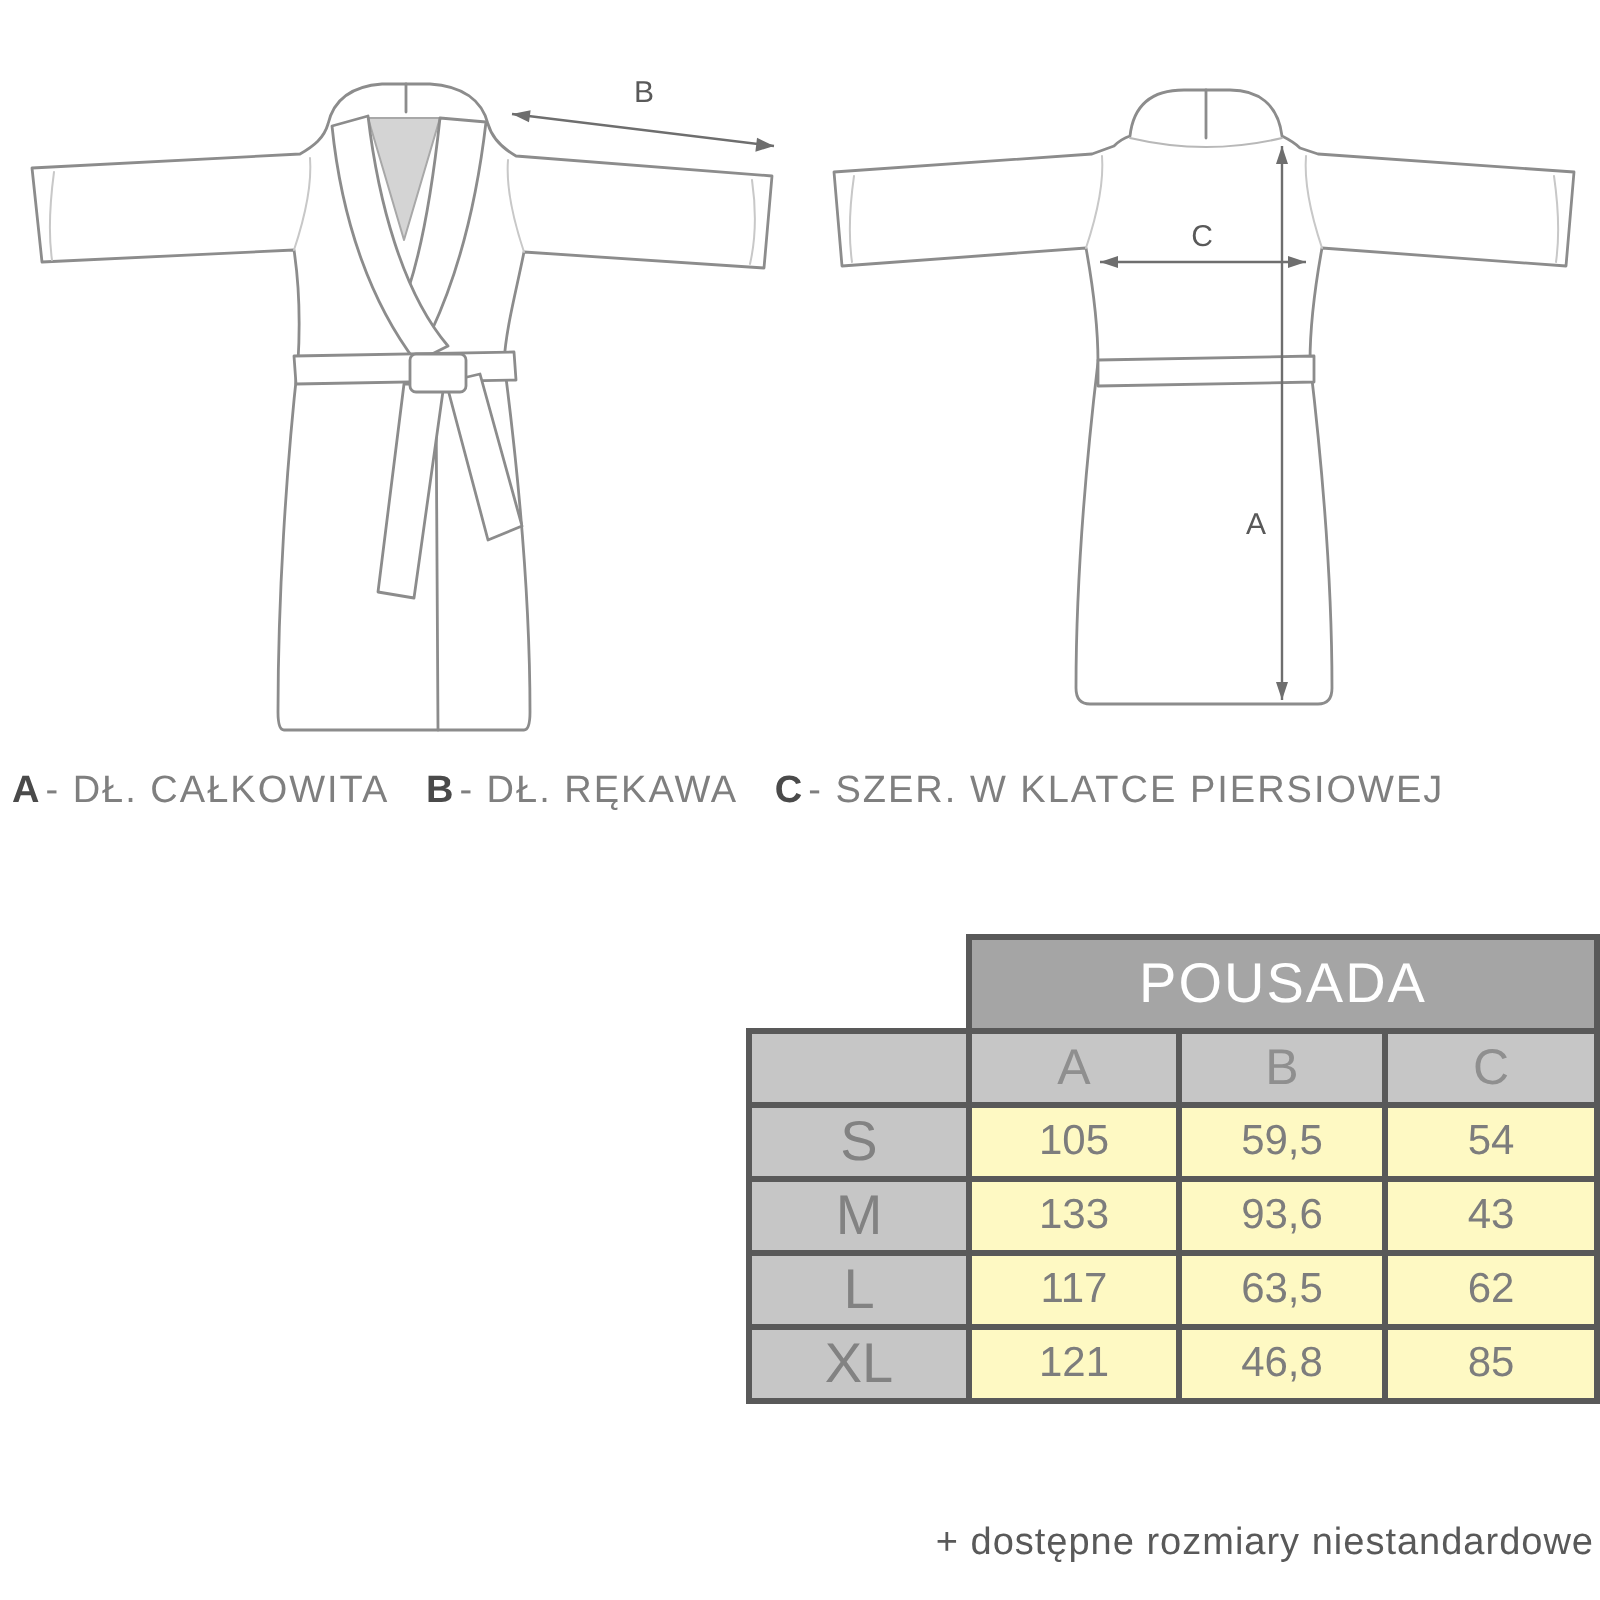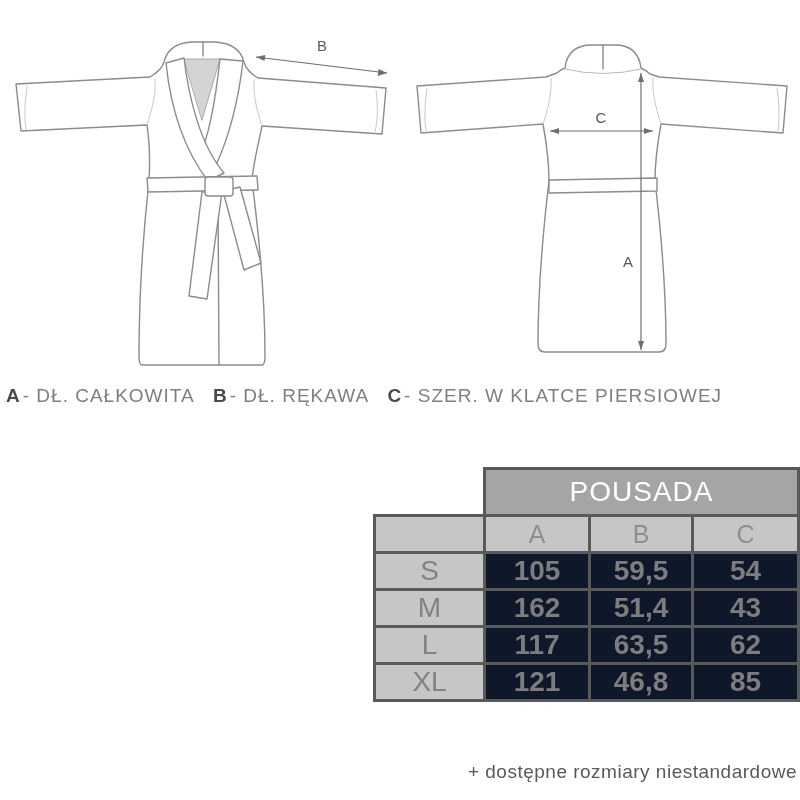--- a/index.html
+++ b/index.html
@@ -17,21 +17,21 @@
   #size-table{position:absolute;left:373px;top:467px;border-collapse:collapse;
               table-layout:fixed;width:424px;}
   #size-table td{border:3px solid #595959;text-align:center;vertical-align:middle;
                  padding:0;overflow:hidden;}
   #size-table td.ghost{border:none;background:#ffffff;}
   #size-table tr.brand-row td{height:44px;}
   #size-table tr{height:37px;}
   td.brand{background:#a5a5a5;color:#ffffff;font-size:28px;letter-spacing:1px;}
   td.lab{background:#c6c6c6;color:#828282;font-size:28px;}
   td.colh{background:#c6c6c6;color:#8f8f8f;font-size:25px;}
-  td.val{background:#0f172a;color:#7d7d7d;font-size:28px;font-weight:bold;}
+  td.val{background:#fef9c3;color:#7d7d7d;font-size:21px;}
   td.slashcell{background:#ffffff;position:relative;padding:0;}
   td.slashcell svg{display:block;width:100%;height:37px;}
   #footnote{position:absolute;left:373px;top:761px;width:424px;text-align:right;
             font-size:19px;color:#595959;letter-spacing:0.5px;white-space:nowrap;}
 </style>
 </head>
 <body>
 
 <div id="stage">
 
@@ -150,22 +150,22 @@
       <td class="colh">C</td>
     </tr>
     <tr>
       <td class="lab">S</td>
       <td class="val">105</td>
       <td class="val">59,5</td>
       <td class="val">54</td>
     </tr>
     <tr>
       <td class="lab">M</td>
-      <td class="val">162</td>
-      <td class="val">51,4</td>
+      <td class="val">133</td>
+      <td class="val">93,6</td>
       <td class="val">43</td>
     </tr>
     <tr>
       <td class="lab">L</td>
       <td class="val">117</td>
       <td class="val">63,5</td>
       <td class="val">62</td>
     </tr>
     <tr>
       <td class="lab">XL</td>

